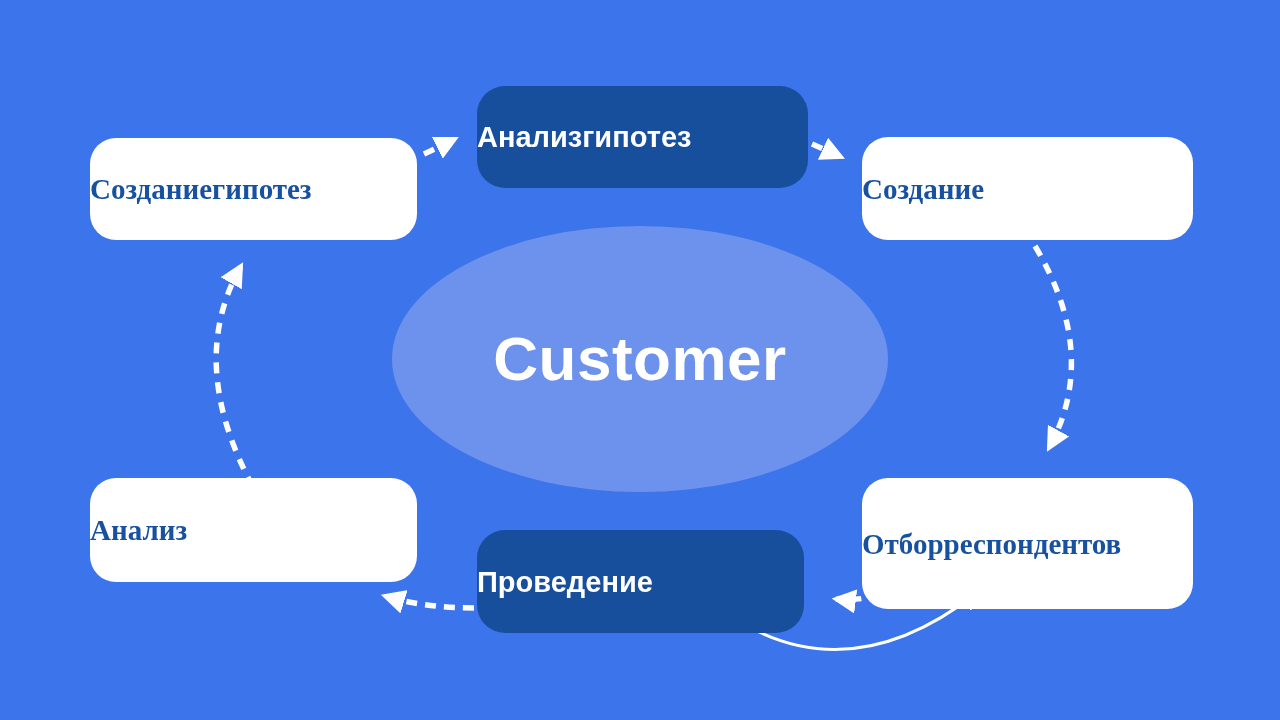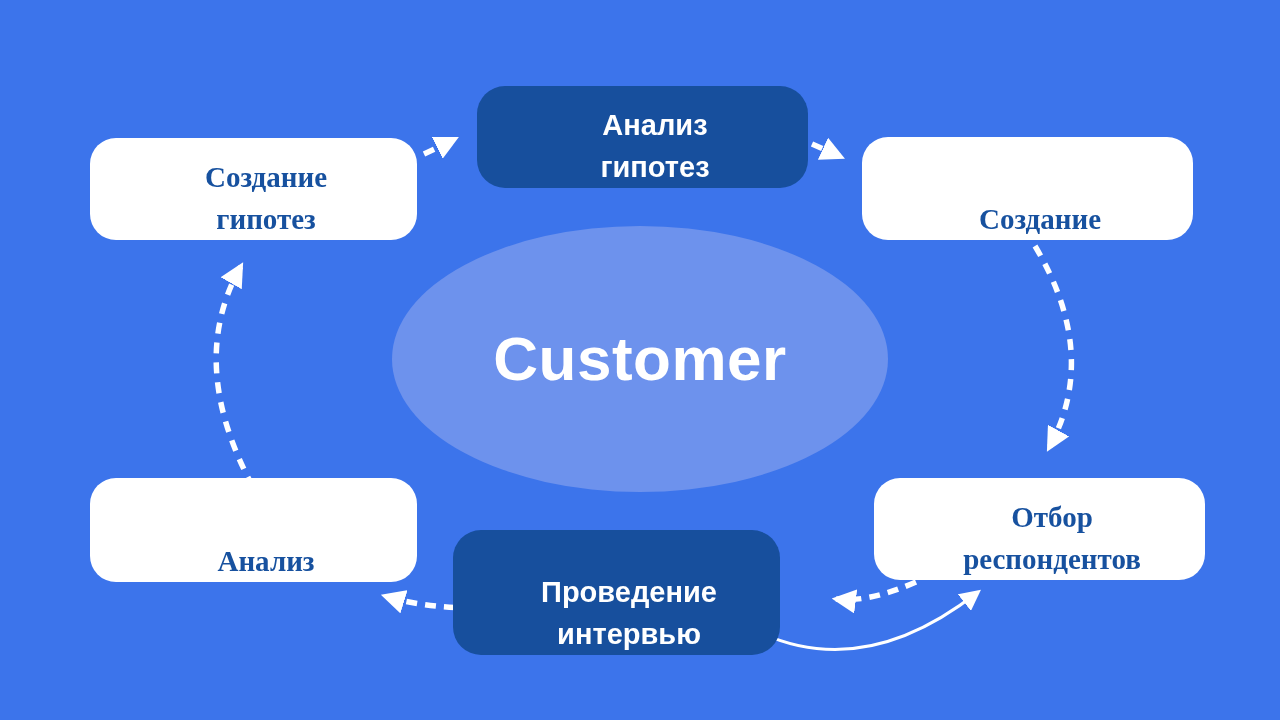--- a/index.html
+++ b/index.html
@@ -38,27 +38,26 @@
     line-height:62px;
     letter-spacing:0.5px;
   }
   .center-text span{display:block;}
   .arrows{
     position:absolute;left:0;top:0;width:1280px;height:720px;
     pointer-events:none;
   }
   .node{
     position:absolute;
-    display:flex;flex-direction:column;align-items:center;justify-content:flex-end;
+    display:flex;flex-direction:row;align-items:center;justify-content:flex-start;
     text-align:center;
     font-weight:bold;
     font-size:29px;
     line-height:42px;
     border-radius:26px;
-    padding-left:25px;
   }
   .node.light{
     background:var(--light-node);
     color:var(--light-node-text);
     font-family:Liberation Serif, serif;
   }
   .node.dark{
     background:var(--dark-node);
     color:var(--dark-node-text);
     border-radius:28px;
@@ -108,27 +107,26 @@
 
   <div class="node dark" style="left:477px;top:86px;width:331px;height:102px;">
     <span>Анализ</span>
     <span>гипотез</span>
   </div>
 
   <div class="node light" style="left:862px;top:137px;width:331px;height:103px;">
     <span>Создание</span>
   </div>
 
-  <div class="node light" style="left:862px;top:478px;width:331px;height:102px;margin-left:12px;">
+  <div class="node light" style="left:862px;top:478px;width:331px;height:131px;">
     <span>Отбор</span>
     <span>респондентов</span>
   </div>
 
-  <div class="node dark" style="left:453px;top:530px;width:327px;height:125px;">
+  <div class="node dark" style="left:477px;top:530px;width:327px;height:103px;">
     <span>Проведение</span>
-    <span>интервью</span>
   </div>
 
   <div class="node light" style="left:90px;top:478px;width:327px;height:104px;">
     <span>Анализ</span>
   </div>
 
 </div>
 
 </body></html>

